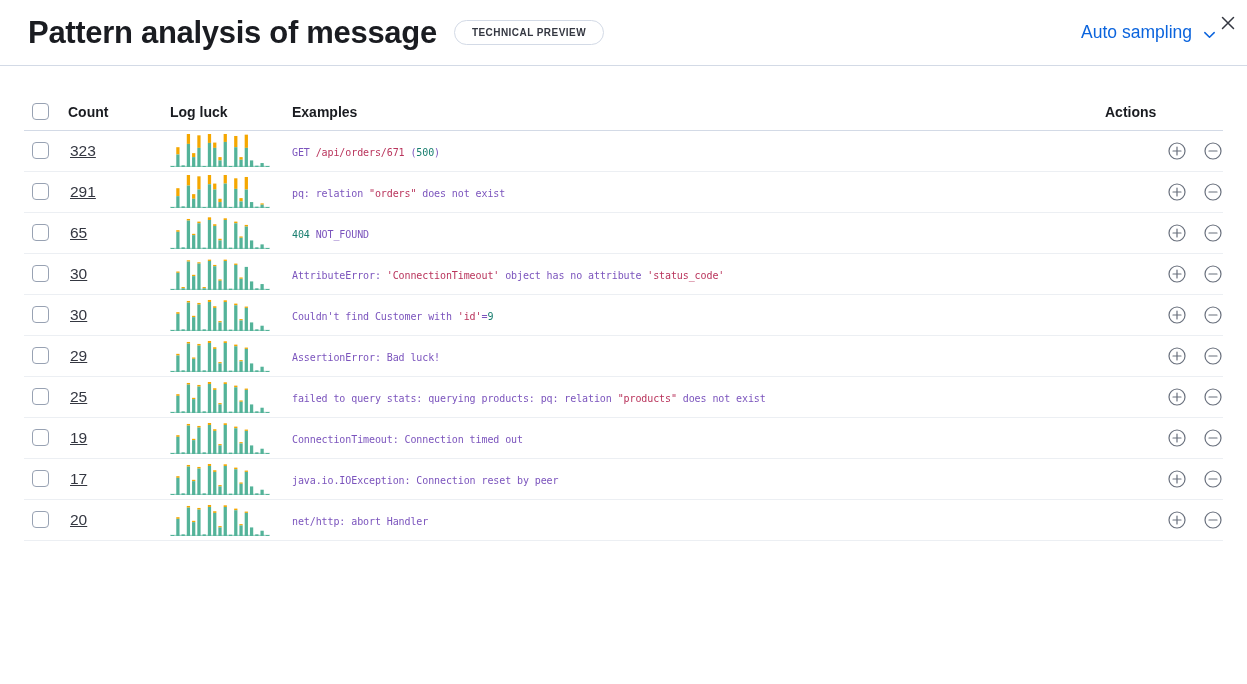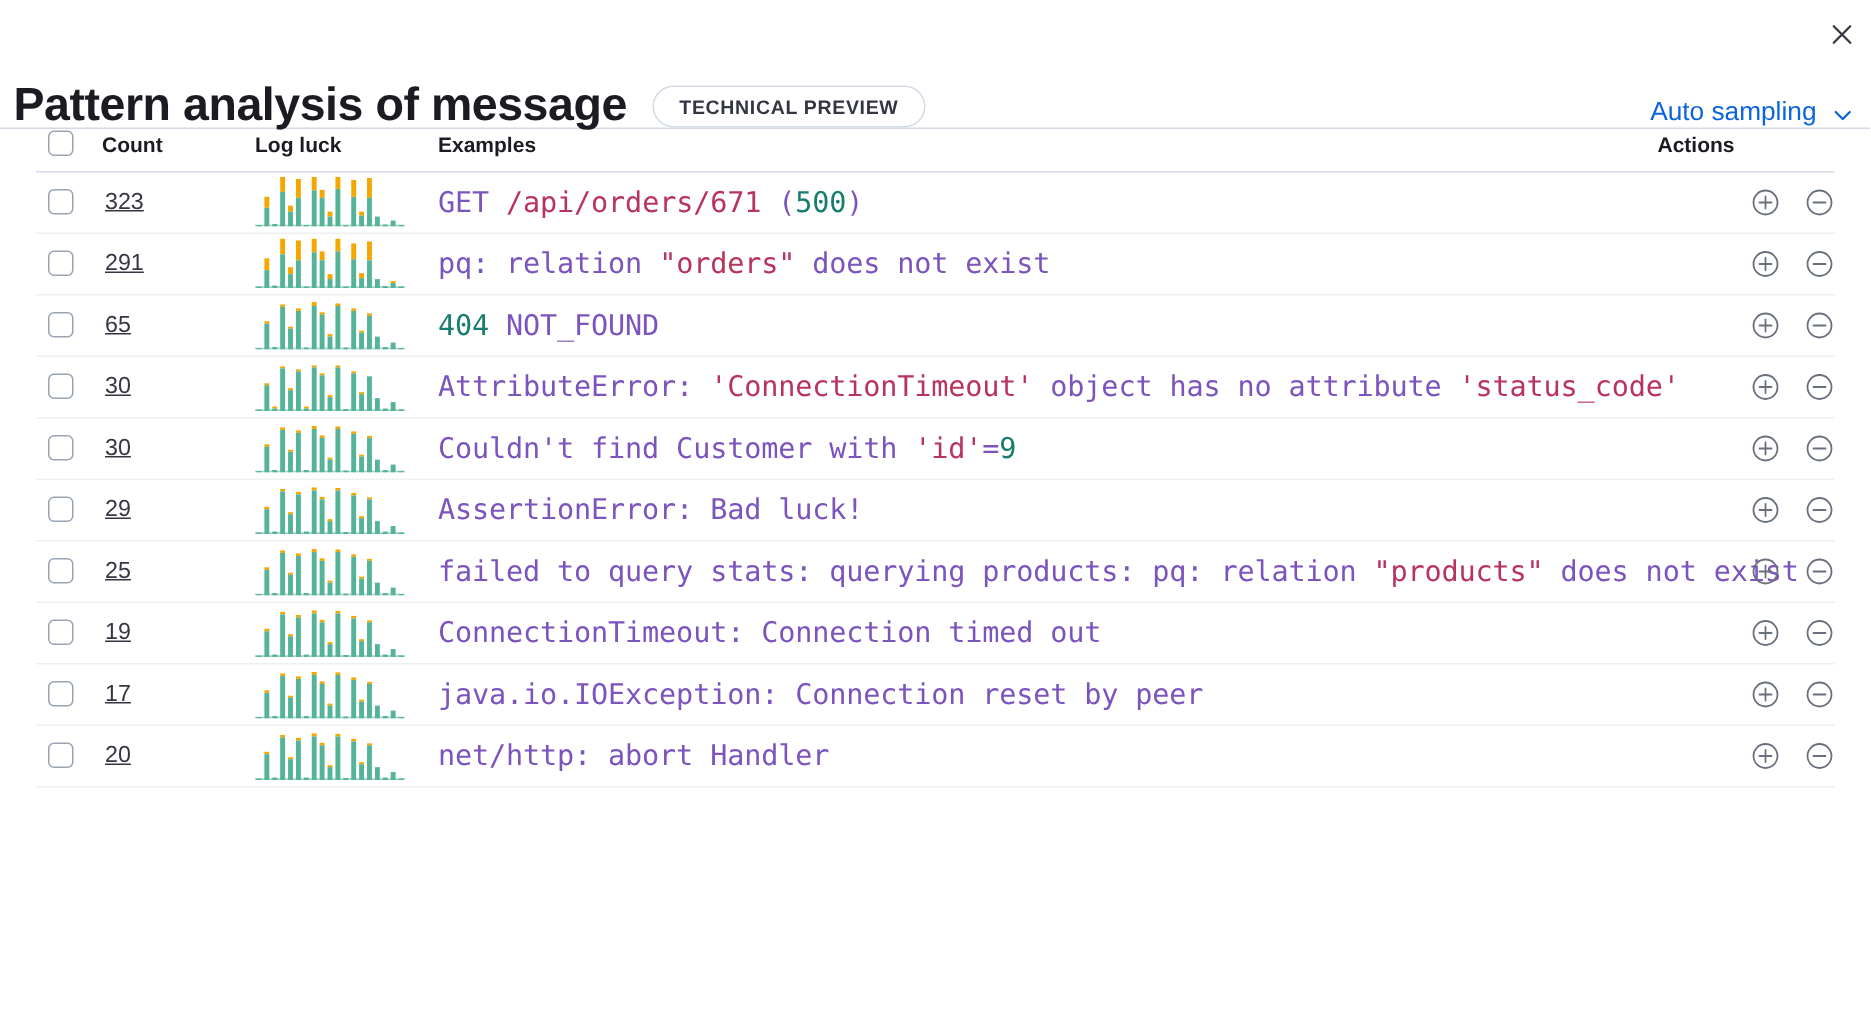--- a/index.html
+++ b/index.html
@@ -8,42 +8,42 @@
     width: 1247px; height: 684px;
     background: #ffffff;
     font-family: "Liberation Sans", sans-serif;
     color: #343741;
     overflow: hidden;
   }
   .flyout { width: 1247px; height: 684px; position: relative; background:#fff; }
 
   
   .header {
-    height: 86px;
-    padding: 0 9px;
+    height: 66px;
+    padding: 0 28px;
     display: flex;
-    align-items: flex-end;
+    align-items: center;
     border-bottom: 1px solid #d3dae6;
     position: relative;
   }
   .title {
     font-size: 31px;
     font-weight: 700;
     letter-spacing: -0.3px;
     color: #1a1c21;
     line-height: 1;
     margin: 0;
     white-space: nowrap;
   }
   .badge {
     margin-left: 17px;
     border: 1px solid #d3dae6;
     border-radius: 999px;
     padding: 7px 17px 6px;
-    font-size: 13px;
+    font-size: 10px;
     font-weight: 700;
     letter-spacing: 0.45px;
     color: #343741;
     text-transform: uppercase;
     background: #fff;
     white-space: nowrap;
     line-height: 1;
   }
   .header-right {
     margin-left: auto;
@@ -73,21 +73,21 @@
   }
 
   
   .body { padding: 0 24px; }
   .patterns-found {
     font-size: 16px;
     color: #343741;
     padding: 24px 0 16px 0;
   }
 
-  table.tbl { width: 100%; border-collapse: collapse; table-layout: fixed; }
+  table.tbl { width: 100%; border-collapse: collapse; table-layout: fixed; margin-top: 36px; }
   table.tbl th {
     font-size: 14px;
     font-weight: 700;
     color: #1a1c21;
     text-align: left;
     padding: 0 0 8px 0;
     border-bottom: 1px solid #d3dae6;
     vertical-align: middle;
     height: 28px;
   }
@@ -114,21 +114,21 @@
     cursor: pointer;
   }
   .cb-wrap { padding-left: 8px; }
 
   .count { font-size: 15.5px; color: #343741; padding-left: 2px; text-decoration: underline; }
 
   .spark { display: block; }
 
   .example {
     font-family: "DejaVu Sans Mono", "Liberation Mono", monospace;
-    font-size: 19px;
+    font-size: 10px;
     white-space: nowrap;
     color: #7b54bd;
     letter-spacing: -0.1px;
   }
   .tok-def { color: #7b54bd; }
   .tok-str { color: #b9345c; }
   .tok-num { color: #177d6e; }
 
   .actions-cell { text-align: right; padding-right: 10px; white-space: nowrap; }
   .act-btn {

